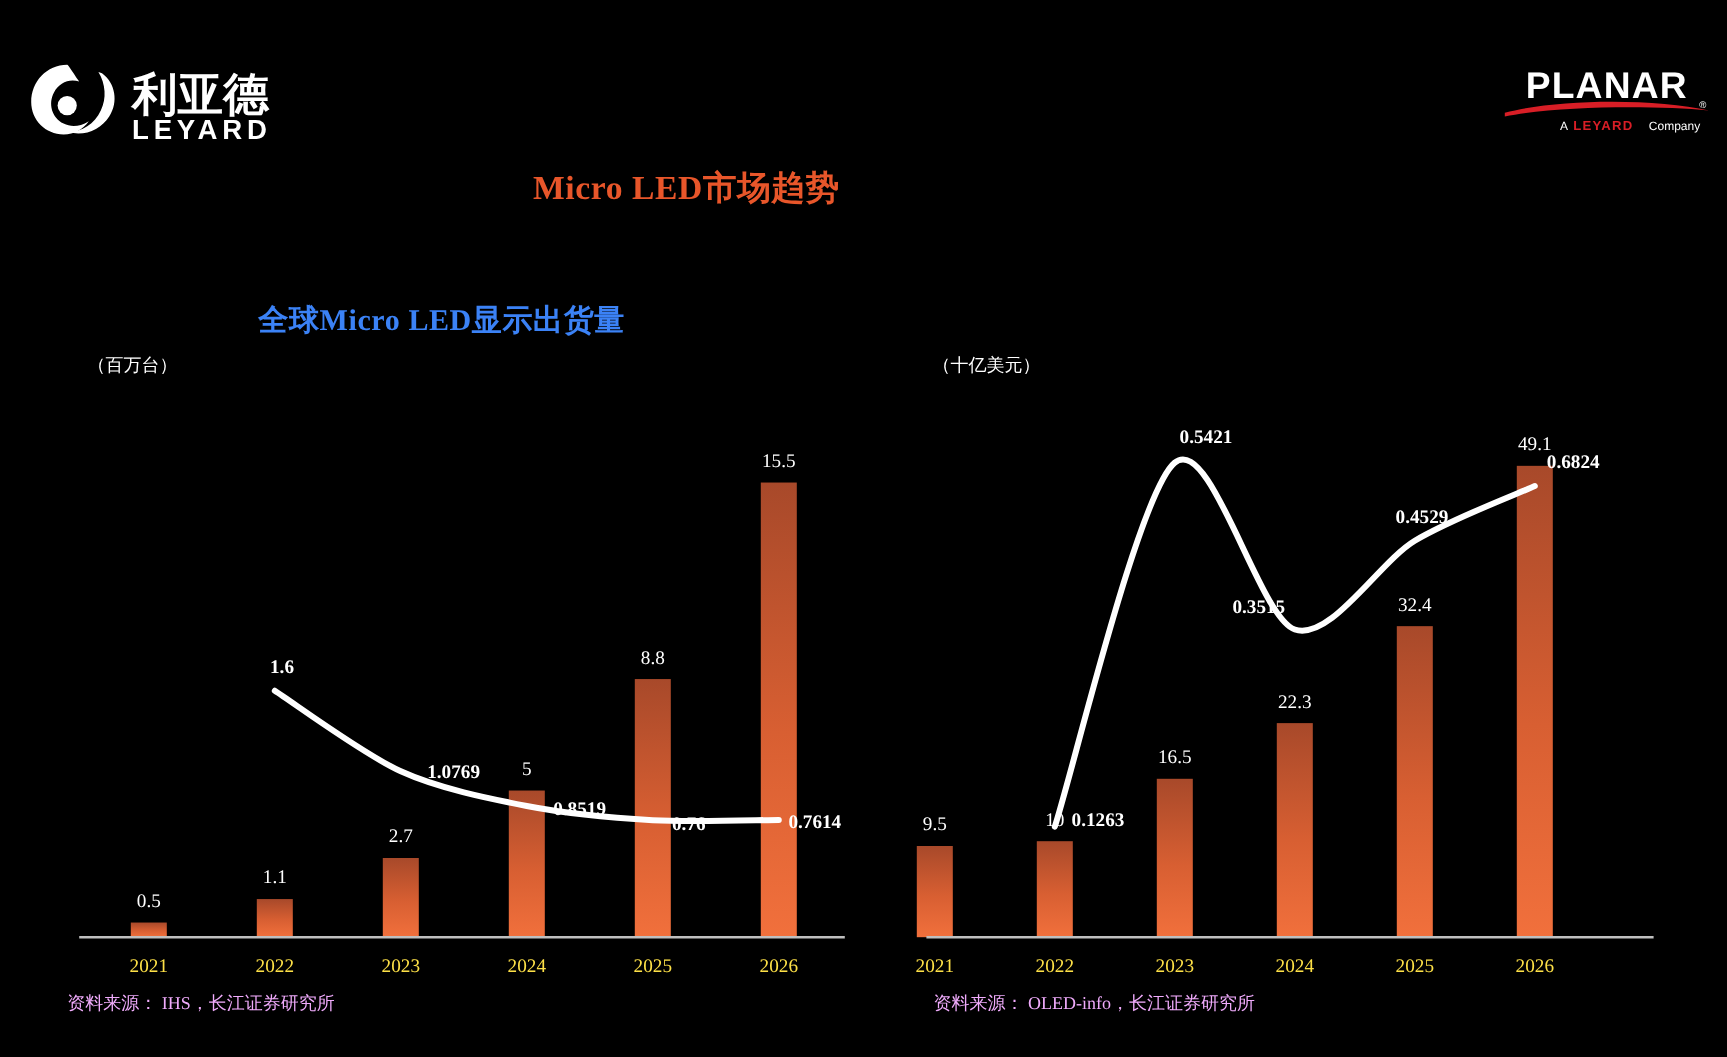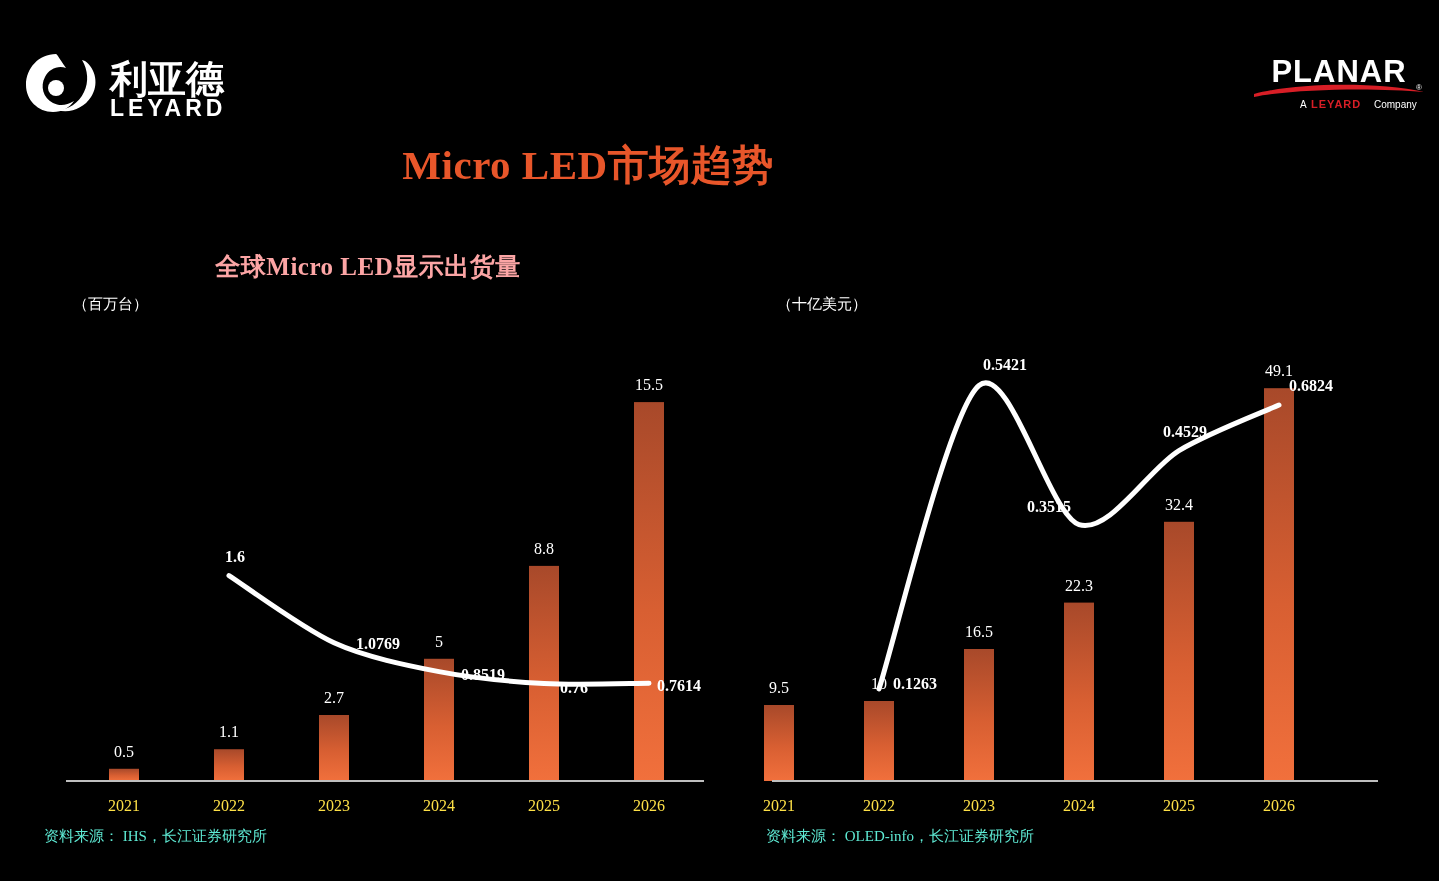--- a/index.html
+++ b/index.html
@@ -33,45 +33,44 @@
   }
 
   
   #slide-title {
     position: absolute;
     left: 0;
     top: 138px;
     width: 1144px;
     text-align: center;
     font-family: "Liberation Serif", serif;
-    font-size: 41px;
+    font-size: 28px;
     font-weight: bold;
     color: #E8562A;
     letter-spacing: 0.5px;
-    margin-left: 16px;
   }
 
   
   .chart-panel {
     position: absolute;
     top: 240px;
     width: 700px;
     height: 620px;
   }
   #chart-panel-left  { left: 18px; }
   #chart-panel-right { left: 722px; }
 
   .chart-heading {
     position: absolute;
     top: 10px;
     width: 700px;
     text-align: center;
     font-size: 25px;
     font-weight: bold;
-    color: #fca5a5;
+    color: #3b82f6;
     letter-spacing: 0.5px;
   }
   .axis-unit {
     position: absolute;
     top: 55px;
     left: 55px;
     font-size: 15px;
     color: #ffffff;
   }
 
@@ -111,22 +110,23 @@
     font-size: 16px;
     color: #fde047;
     text-align: center;
     transform: translateX(-50%);
     white-space: nowrap;
   }
 
   .source-note {
     position: absolute;
     font-size: 15px;
-    color: #5eead4;
-    white-space: nowrap;
+    color: #f0abfc;
+    white-space: nowrap;
+    margin-left: 12px;
   }
   #source-left  { left: 44px;  top: 827px; }
   #source-right { left: 766px; top: 827px; }
 </style>
 </head>
 <body>
 
 <div id="leyard-logo">
   <svg width="300" height="72" viewBox="0 0 300 72" xmlns="http://www.w3.org/2000/svg">
     <g>

